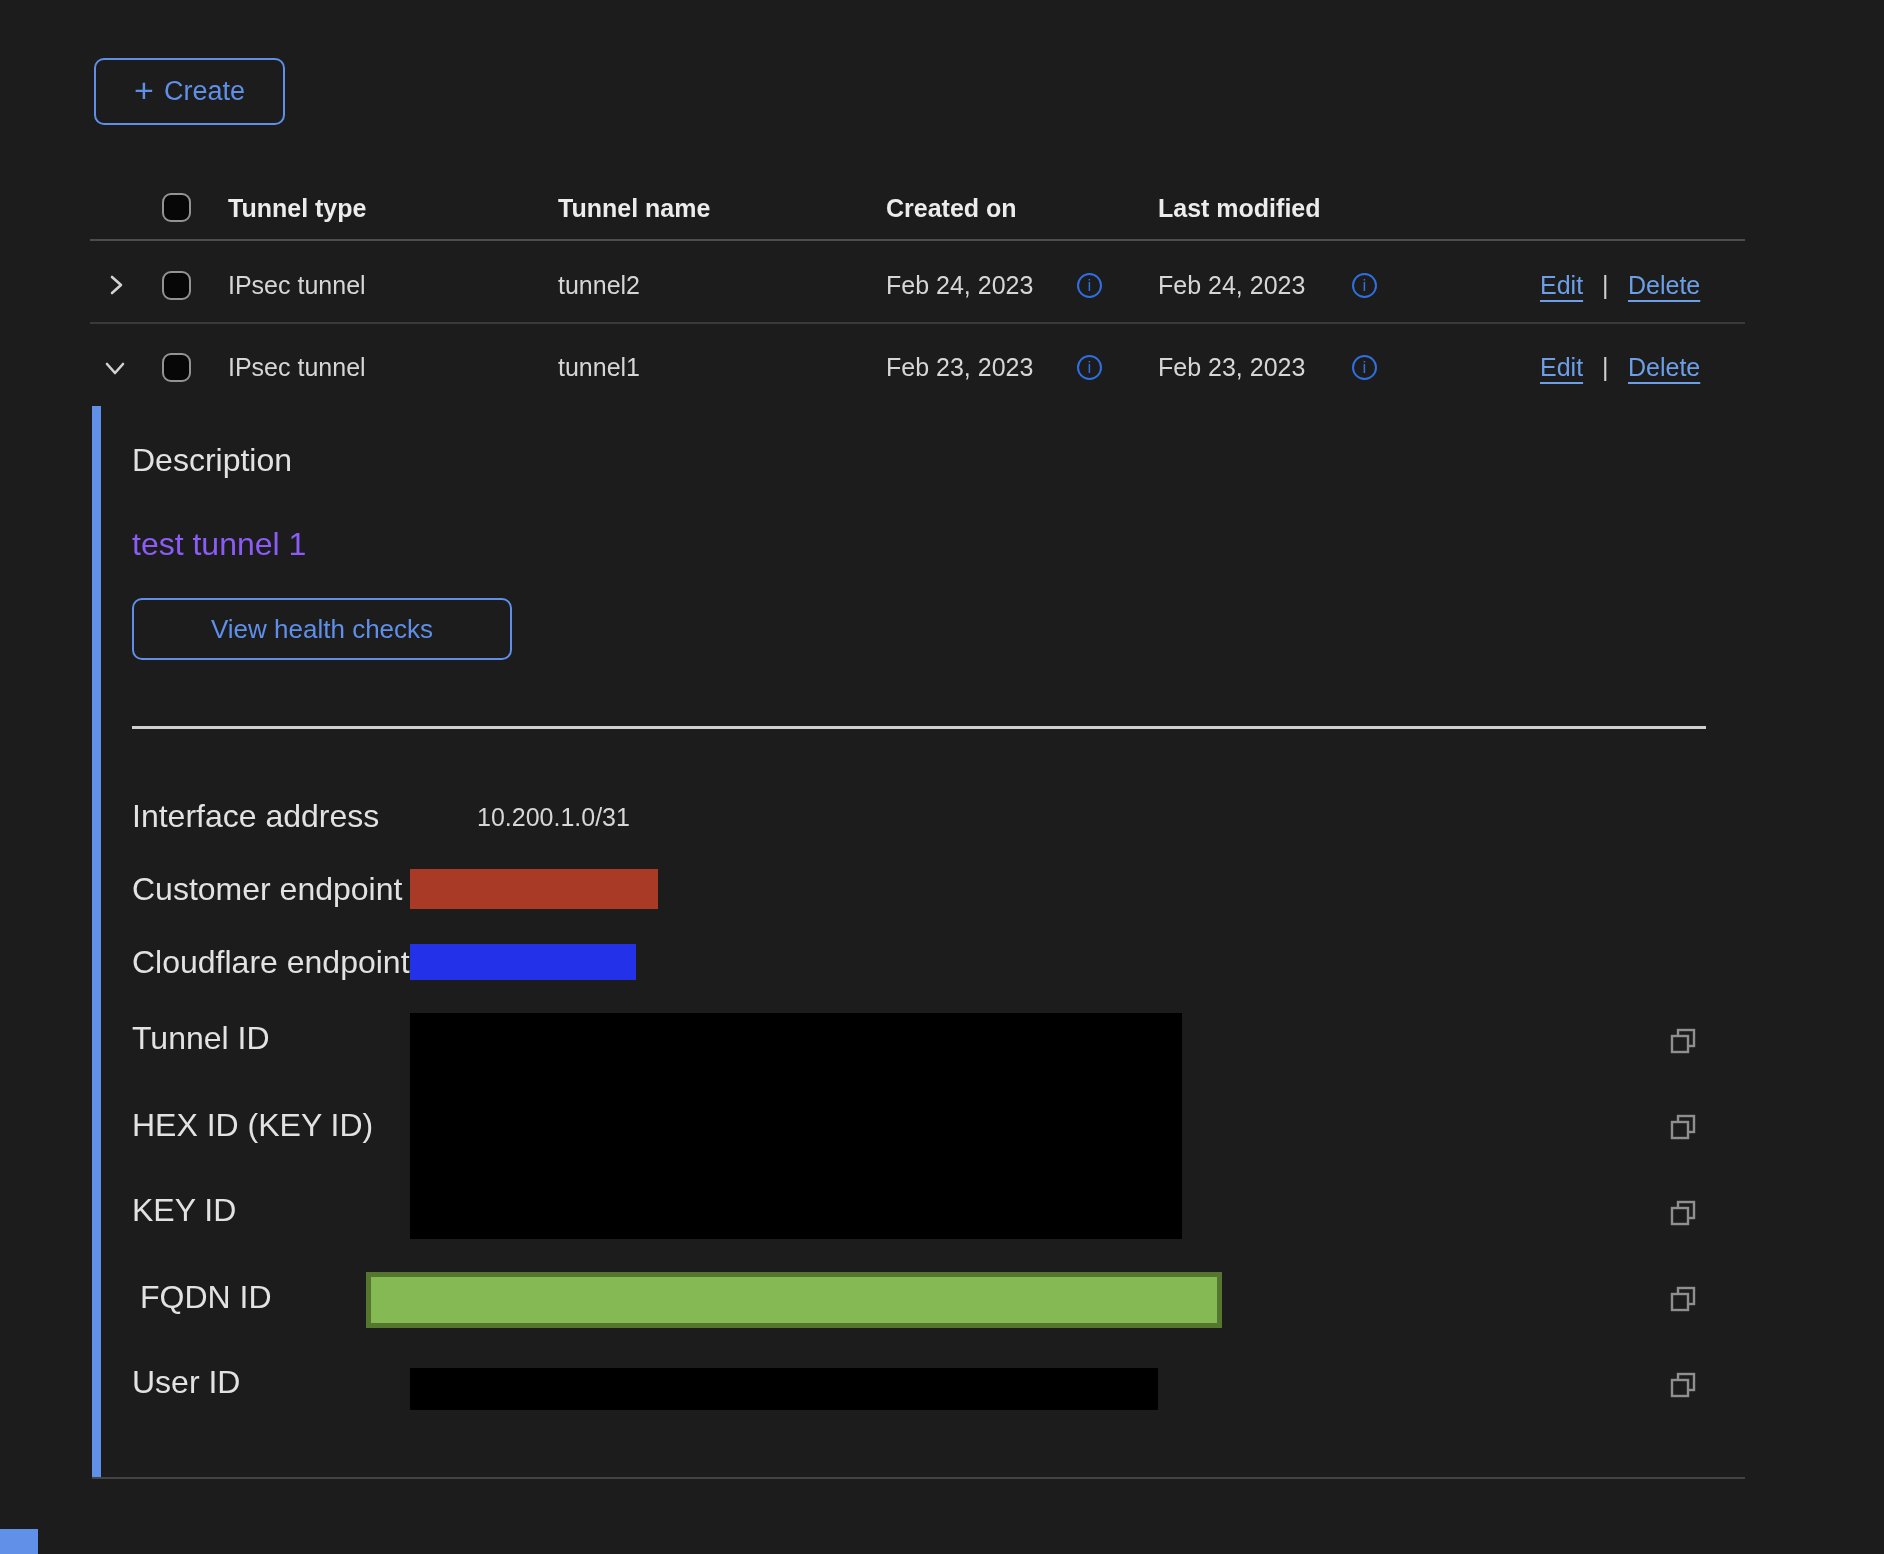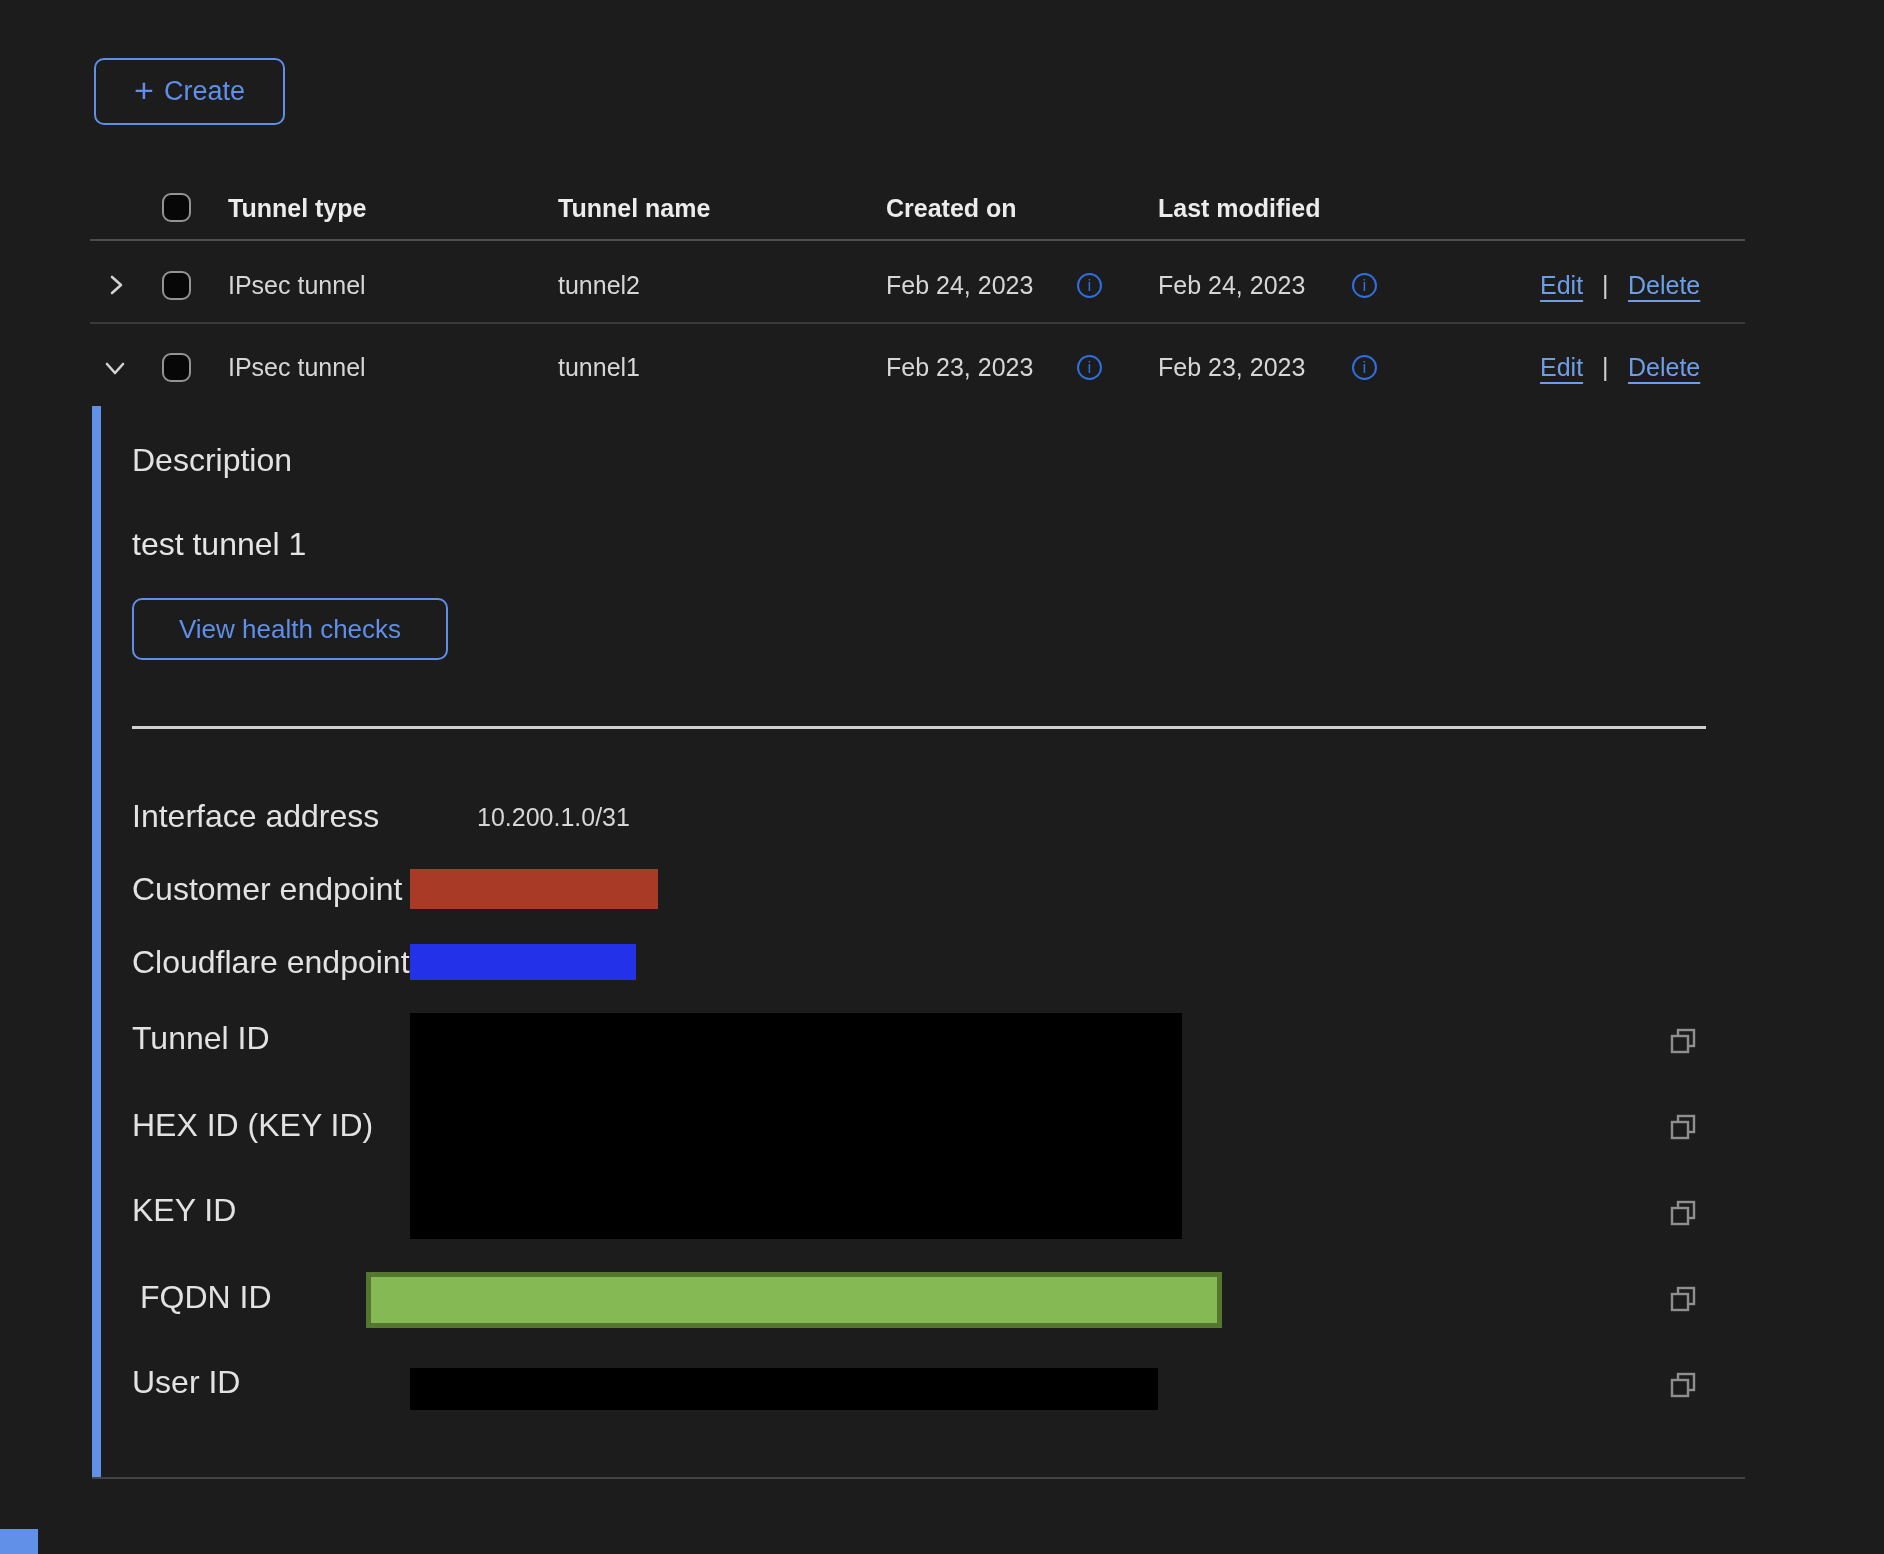--- a/index.html
+++ b/index.html
@@ -7,21 +7,21 @@
   .page {
     position:relative; width:1884px; height:1554px;
     background:#1c1c1d; overflow:hidden;
     font-family:"Liberation Sans", sans-serif;
     -webkit-font-smoothing:antialiased;
   }
   .abs { position:absolute; }
   .t   { font-size:25px; line-height:32px; color:#d6d6d6; white-space:nowrap; }
   .th  { font-size:25px; line-height:32px; color:#ececec; font-weight:700; white-space:nowrap; }
   .lbl { font-size:32px; line-height:33px; color:#e2e2e2; white-space:nowrap; }
-  .muted { color:#e5e5e5; }
+  .muted { color:#8b5cf6; }
   .link {
     font-size:25px; line-height:32px; color:#6d9ee8; white-space:nowrap;
     text-decoration:underline; text-underline-offset:6px; text-decoration-thickness:2px;
     cursor:pointer;
   }
   .sep { color:#cfcfcf; text-decoration:none; }
   .btn-outline {
     display:flex; align-items:center; justify-content:center; gap:10px;
     background:transparent; border:2px solid #5f8fe8; border-radius:10px;
     color:#5f8fe8; cursor:pointer; font-family:inherit;
@@ -99,21 +99,21 @@
     </span>
   <span class="abs link" style="left:1540px; top:351px;">Edit</span>
   <span class="abs t sep" style="left:1602px; top:351px;">|</span>
   <span class="abs link" style="left:1628px; top:351px;">Delete</span>
 
   <div class="abs" style="left:92px; top:406px; width:9px; height:1072px; background:#6190e8;"></div>
 
   <span class="abs lbl" style="left:132px; top:444px;">Description</span>
   <span class="abs lbl muted" style="left:132px; top:528px;">test tunnel 1</span>
 
-  <button class="abs btn-outline health-btn" style="left:132px; top:598px; width:316px; height:62px;">View health checks</button>
+  <button class="abs btn-outline health-btn" style="left:132px; top:598px; width:380px; height:62px;">View health checks</button>
 
   <div class="abs" style="left:132px; top:726px; width:1574px; height:3px; background:#d0d0d0;"></div>
 
   <span class="abs lbl" style="left:132px; top:800px;">Interface address</span>
   <span class="abs t" style="left:433px; top:801px;margin-left:44px;">10.200.1.0/31</span>
 
   <span class="abs lbl" style="left:132px; top:873px;">Customer endpoint</span>
   <span class="abs redact" style="left:410px; top:869px; width:248px; height:40px; background:#a83a26;"></span>
 
   <span class="abs lbl" style="left:132px; top:946px;">Cloudflare endpoint</span>

